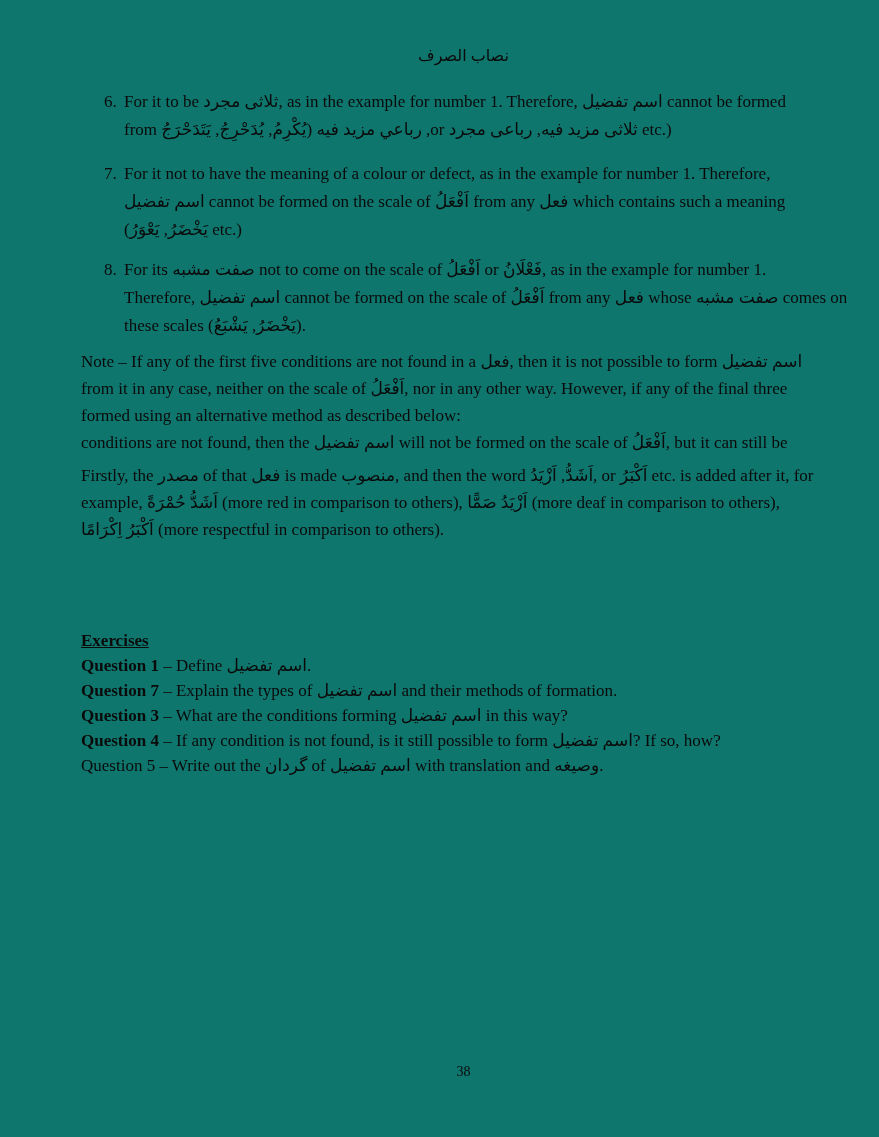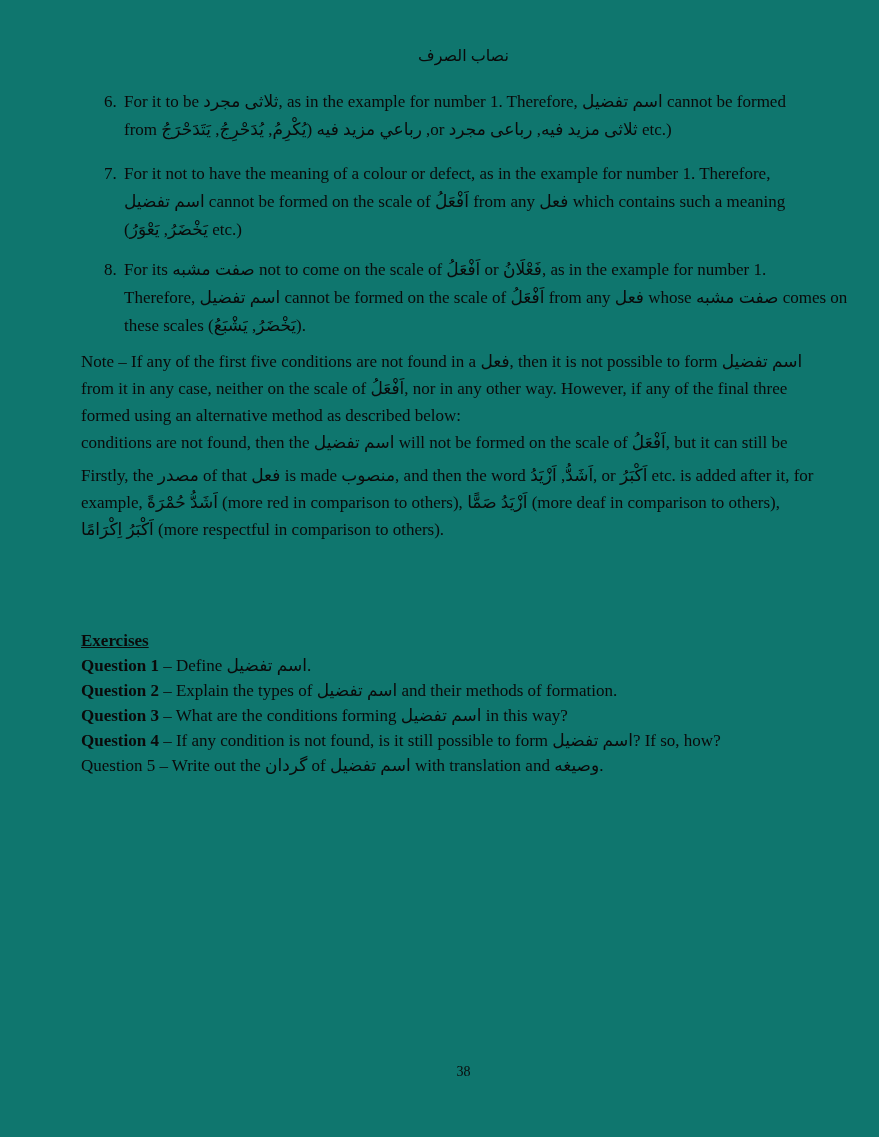--- a/index.html
+++ b/index.html
@@ -87,21 +87,21 @@
       <div class="line">example, ⁧اَشَدُّ حُمْرَةً⁩  (more red in comparison to others), ⁧اَزْيَدُ صَمًّا⁩  (more deaf in comparison to others),</div>
       <div class="line">⁧اَكْبَرُ اِكْرَامًا⁩  (more respectful in comparison to others).</div>
     </div>
 
     <div class="exercises-heading">Exercises</div>
 
     <div class="question">
       <span class="qlabel b">Question 1</span><span class="qrest"> – Define ⁧اسم تفضيل⁩.</span>
     </div>
     <div class="question">
-      <span class="qlabel b">Question 2</span><span class="qrest"> – Explain the types of ⁧اسم تفضيل⁩ and their methods of formation.</span>
+      <span class="qlabel b">Question 7</span><span class="qrest"> – Explain the types of ⁧اسم تفضيل⁩ and their methods of formation.</span>
     </div>
     <div class="question">
       <span class="qlabel b">Question 3</span><span class="qrest"> – What are the conditions forming ⁧اسم تفضيل⁩ in this way?</span>
     </div>
     <div class="question">
       <span class="qlabel b">Question 4</span><span class="qrest"> – If any condition is not found, is it still possible to form ⁧اسم تفضيل⁩? If so, how?</span>
     </div>
     <div class="question">
       <span class="qlabel">Question 5</span><span class="qrest"> – Write out the ⁧گردان⁩ of ⁧اسم تفضيل⁩ with translation and ⁧وصيغه⁩.</span>
     </div>

